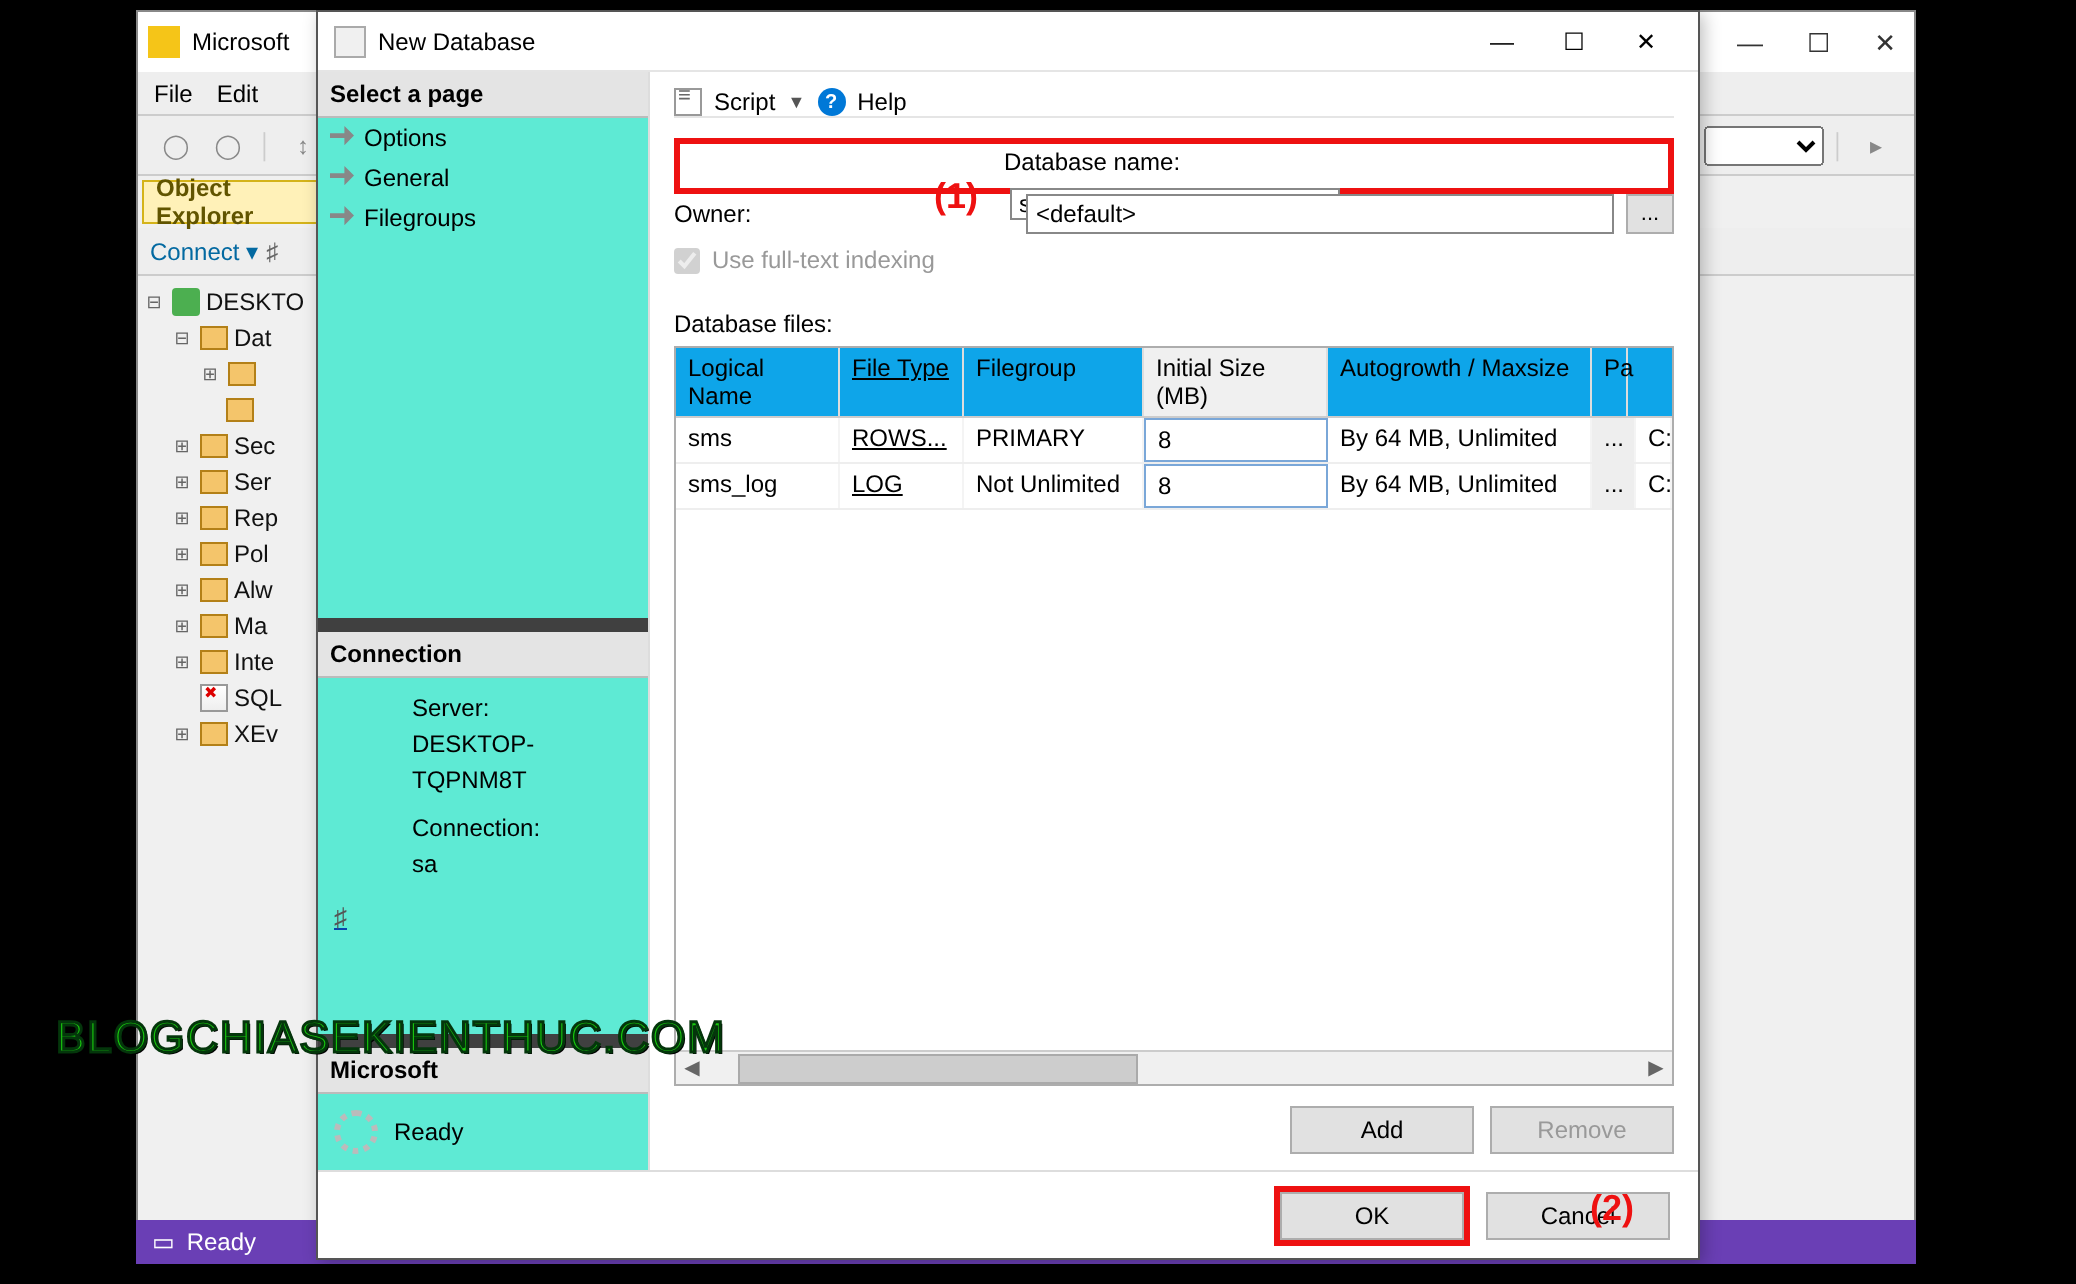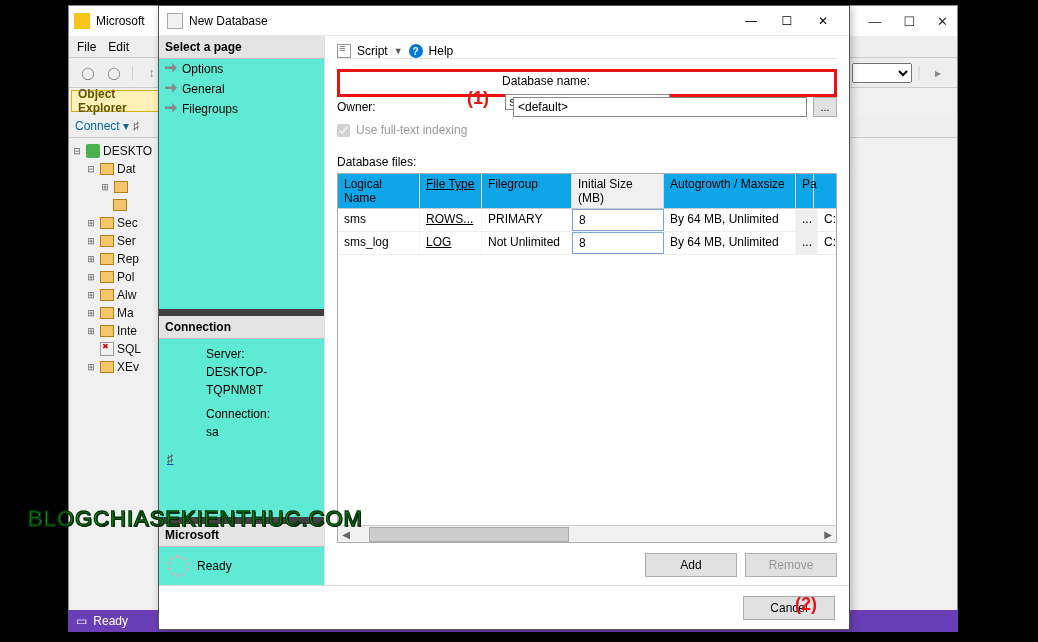--- a/index.html
+++ b/index.html
@@ -306,19 +306,20 @@
         </div>
       </div>
 
       <div class="btn-row">
         <button class="btn">Add</button>
         <button class="btn" disabled="">Remove</button>
       </div>
     </div>
   </div>
   <div class="dlg-footer">
+    <span class="ok-wrap"><button class="btn">OK</button></span>
     <button class="btn">Cancel</button>
   </div>
 </div>
 
 <div class="callout callout-1">(1)</div>
 <div class="callout callout-2">(2)</div>
 <div class="watermark">BLOGCHIASEKIENTHUC.COM</div>
 
 </body></html>

